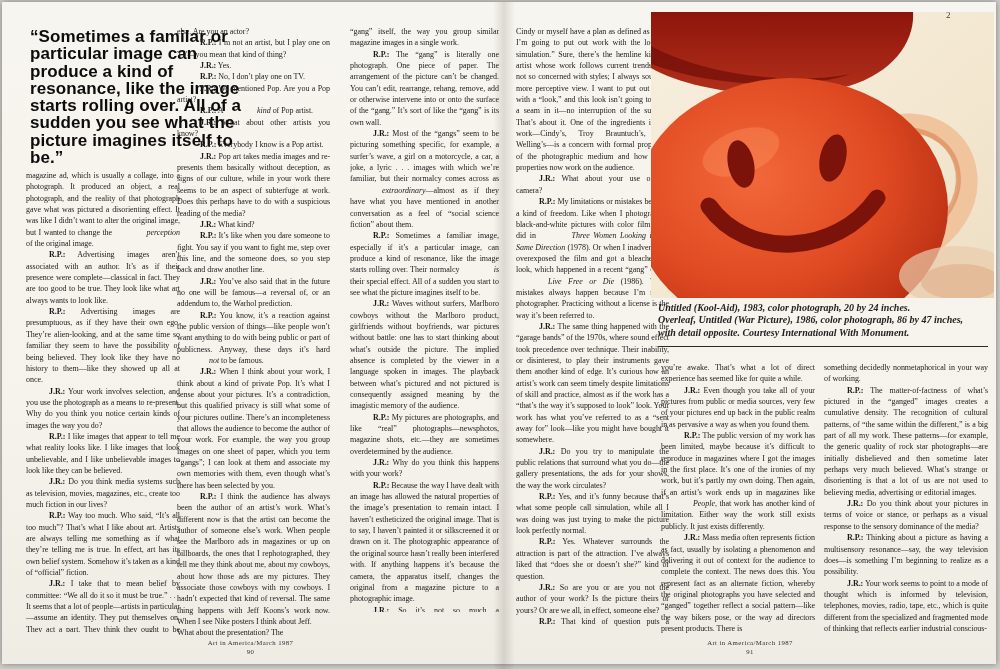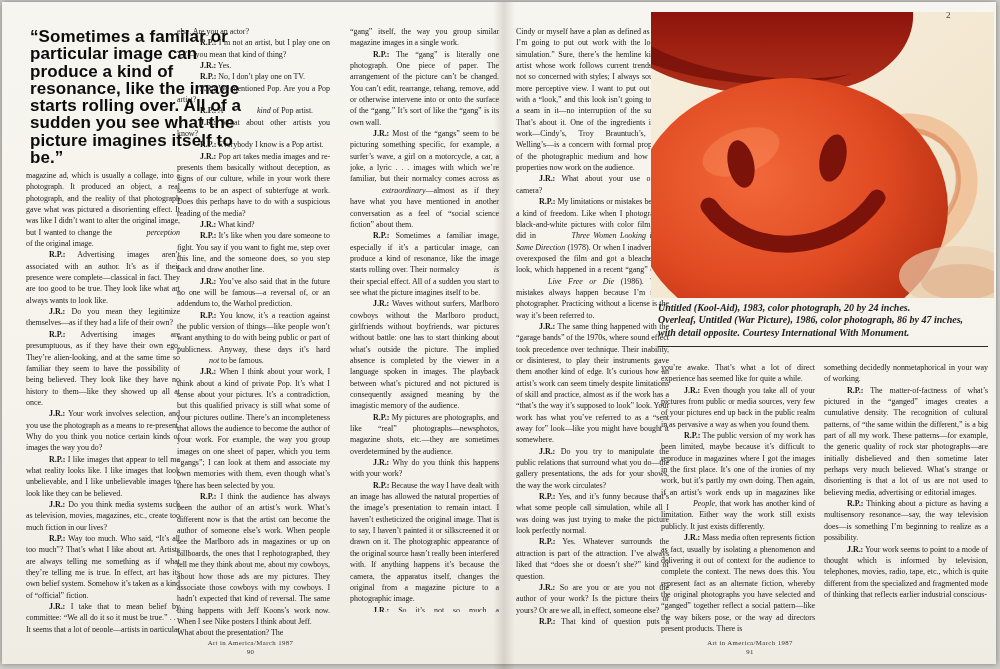--- a/index.html
+++ b/index.html
@@ -37,21 +37,20 @@
 </head>
 <body>
 
 <div class="scan">
   <div class="spread">
 
     <div class="pullquote">“Sometimes a familar or particular image can produce a kind of resonance, like the image starts rolling over. All of a sudden you see what the picture imagines itself to be.”</div>
     <div class="col c1">
         <p class="para">magazine ad, which is usually a collage, into a photograph. It produced an object, a real photograph, and the reality of that photograph gave what was pictured a disorienting effect. It was like I didn’t want to alter the original image, but I wanted to change the <em>perception</em> of the original image.</p>
         <p class="para"><b class="spk">R.P.:</b> Advertising images aren’t associated with an author. It’s as if their presence were complete—classical in fact. They are too good to be true. They look like what art always wants to look like.</p>
-        <p class="para"><b class="spk">J.R.:</b> Do you mean they legitimize themselves—as if they had a life of their own?</p>
         <p class="para"><b class="spk">R.P.:</b> Advertising images are presumptuous, as if they have their own ego. They’re alien-looking, and at the same time so familiar they seem to have the possibility of being believed. They look like they have no history to them—like they showed up all at once.</p>
         <p class="para"><b class="spk">J.R.:</b> Your work involves selection, and you use the photograph as a means to re-present. Why do you think you notice certain kinds of images the way you do?</p>
         <p class="para"><b class="spk">R.P.:</b> I like images that appear to tell me what reality looks like. I like images that look unbelievable, and I like unbelievable images to look like they can be believed.</p>
         <p class="para"><b class="spk">J.R.:</b> Do you think media systems such as television, movies, magazines, etc., create too much fiction in our lives?</p>
         <p class="para"><b class="spk">R.P.:</b> Way too much. Who said, “It’s all too much”? That’s what I like about art. Artists are always telling me something as if what they’re telling me is true. In effect, art has its own belief system. Somehow it’s taken as a kind of “official” fiction.</p>
         <p class="para"><b class="spk">J.R.:</b> I take that to mean belief by committee: “We all do it so it must be true.” . . . It seems that a lot of people—artists in particular—assume an identity. They put themselves on. They act a part. They think they ought to be something</p>
       </div>
     <div class="col c2">
         <p class="para">else. Are you an actor?</p>
         <p class="para"><b class="spk">R.P.:</b> I’m not an artist, but I play one on TV—you mean that kind of thing?</p>
@@ -147,20 +146,21 @@
 
     <div class="col r2">
         <p class="para">you’re awake. That’s what a lot of direct experience has seemed like for quite a while.</p>
         <p class="para"><b class="spk">J.R.:</b> Even though you take all of your pictures from public or media sources, very few of your pictures end up back in the public realm in as pervasive a way as when you found them.</p>
         <p class="para"><b class="spk">R.P.:</b> The public version of my work has been limited, maybe because it’s difficult to reproduce in magazines where I got the images in the first place. It’s one of the ironies of my work, but it’s partly my own doing. Then again, if an artist’s work ends up in magazines like <em>People</em>, that work has another kind of limitation. Either way the work still exists publicly. It just exists differently.</p>
         <p class="para"><b class="spk">J.R.:</b> Mass media often represents fiction as fact, usually by isolating a phenomenon and delivering it out of context for the audience to complete the context. The news does this. You represent fact as an alternate fiction, whereby the original photographs you have selected and “ganged” together reflect a social pattern—like the way bikers pose, or the way ad directors present products. There is</p>
       </div>
     <div class="col r3">
         <p class="para">something decidedly nonmetaphorical in your way of working.</p>
         <p class="para"><b class="spk">R.P.:</b> The matter-of-factness of what’s pictured in the “ganged” images creates a cumulative density. The recognition of cultural patterns, of “the same within the different,” is a big part of all my work. These patterns—for example, the generic quality of rock star photographs—are initially disbelieved and then sometime later perhaps very much believed. What’s strange or disorienting is that a lot of us are not used to believing media, advertising or editorial images.</p>
+        <p class="para"><b class="spk">J.R.:</b> Do you think about your pictures in terms of voice or stance, or perhaps as a visual response to the sensory dominance of the media?</p>
         <p class="para"><b class="spk">R.P.:</b> Thinking about a picture as having a multisensory resonance—say, the way television does—is something I’m beginning to realize as a possibility.</p>
         <p class="para"><b class="spk">J.R.:</b> Your work seems to point to a mode of thought which is informed by television, telephones, movies, radio, tape, etc., which is quite different from the specialized and fragmented mode of thinking that reflects earlier industrial conscious-</p>
       </div>
 
     <div class="footer footer-right">
       <div>Art in America/March 1987</div>
       <div>91</div>
     </div>
 
     <div class="corner-mark">2</div>

